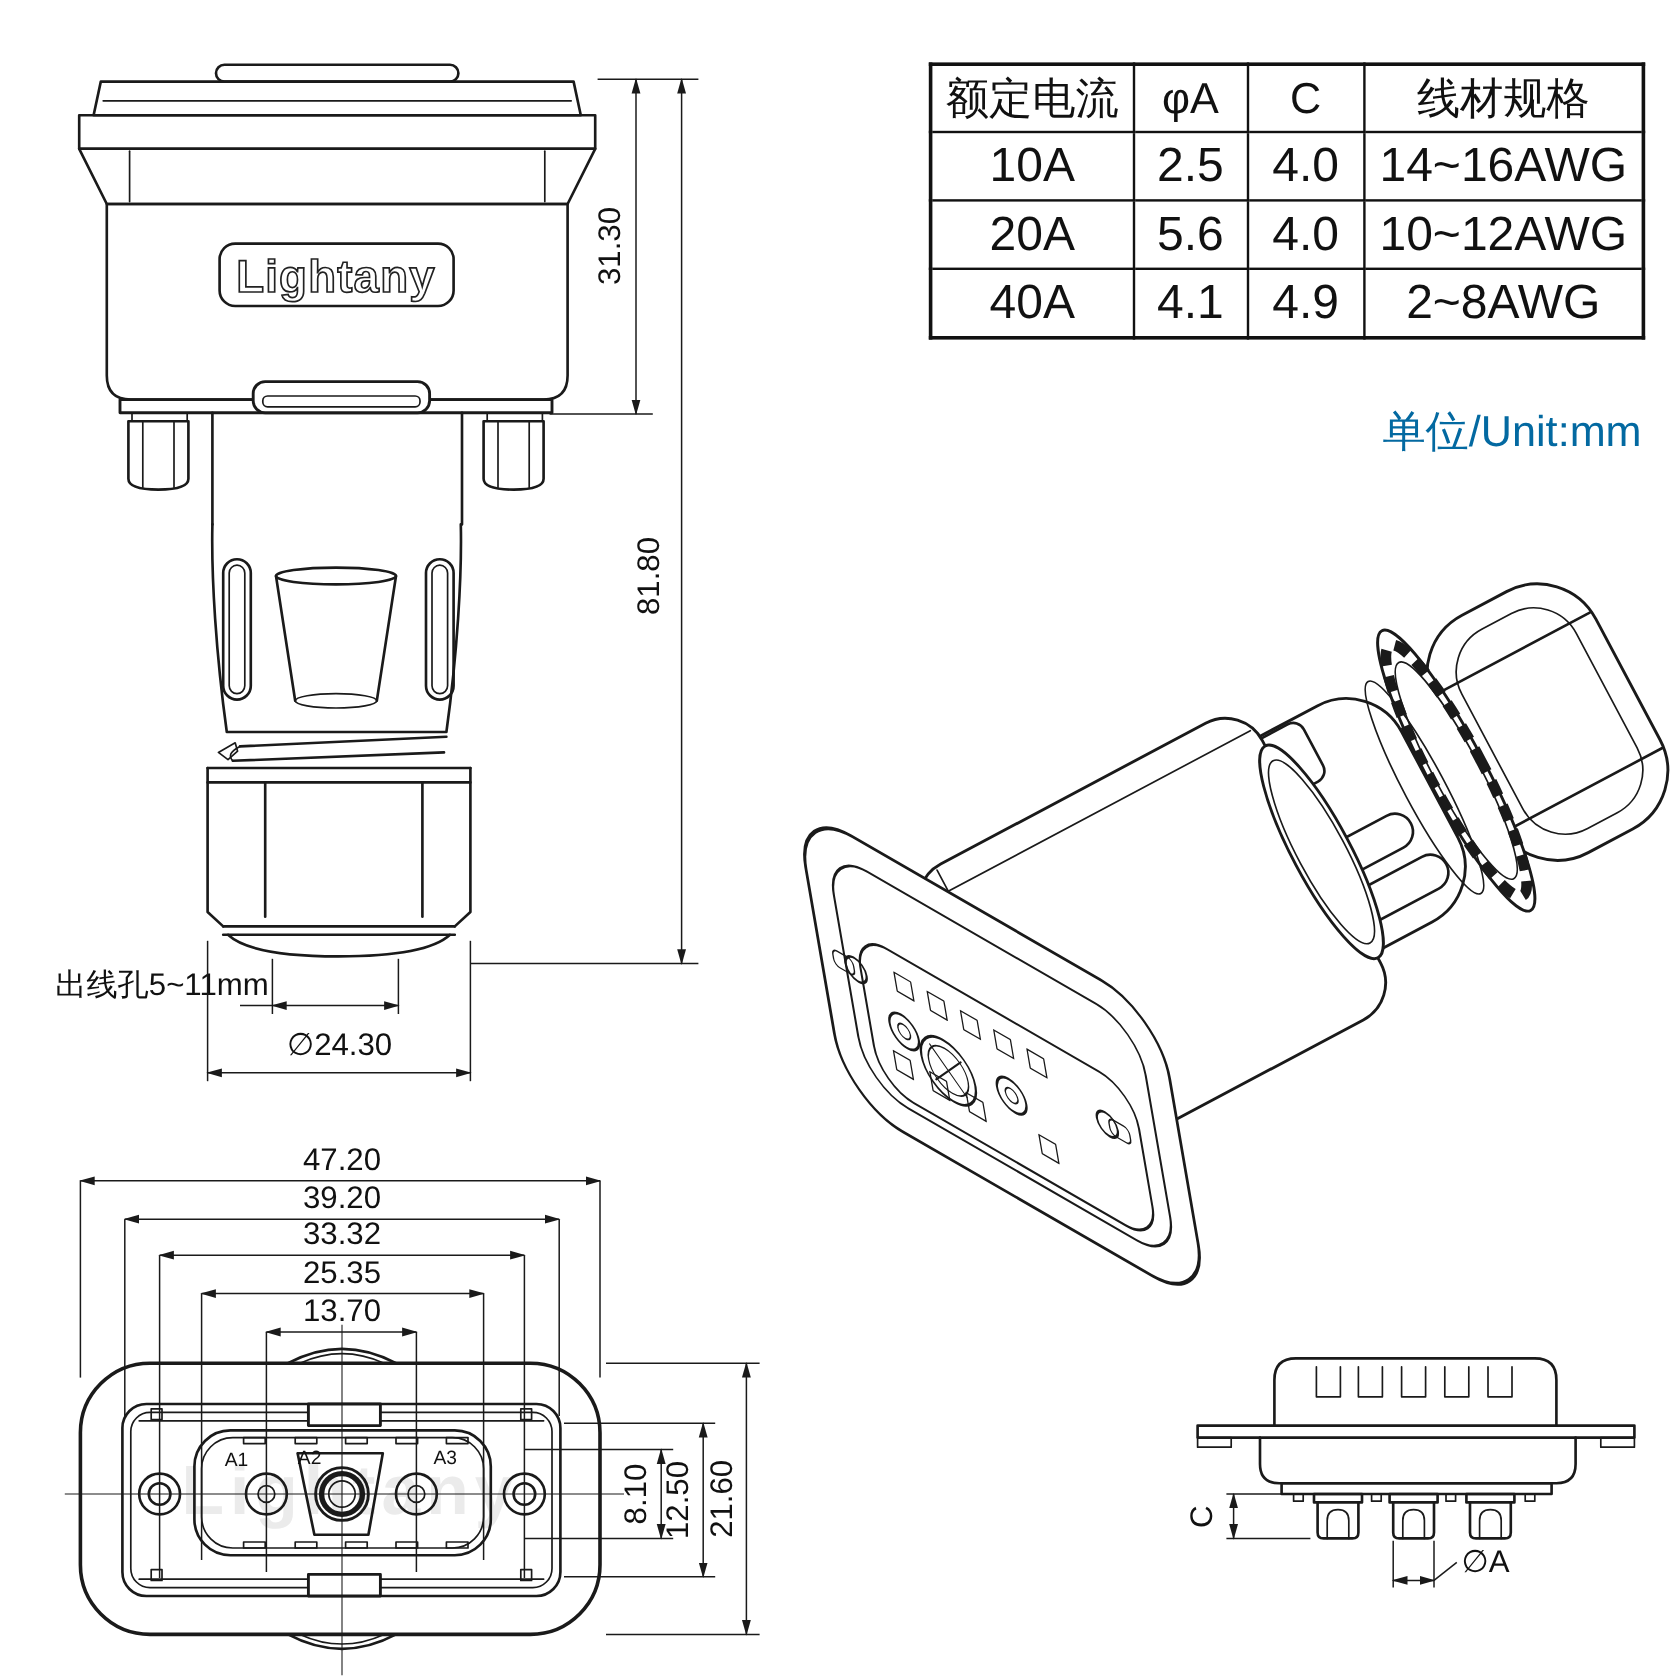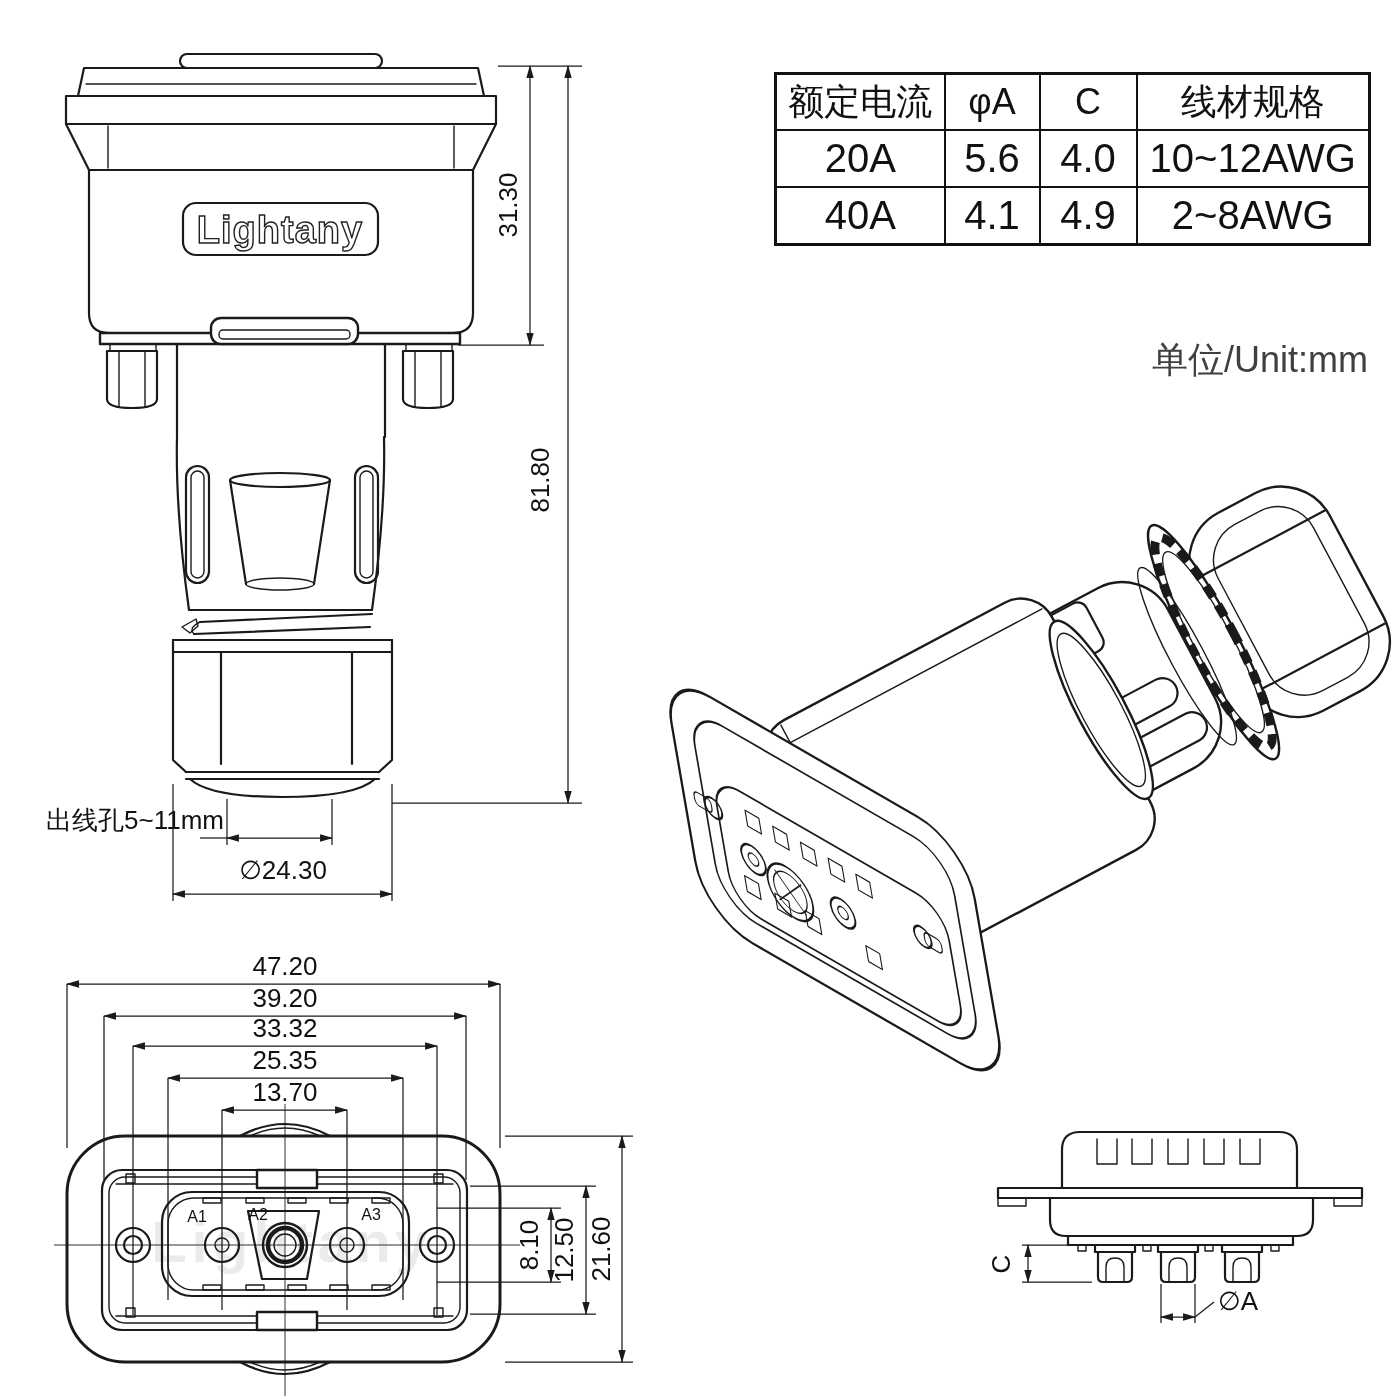--- a/index.html
+++ b/index.html
@@ -12,26 +12,26 @@
   .o1{fill:none;stroke:#1a1a1a;stroke-width:1.4;stroke-linejoin:round;stroke-linecap:round;}
   .of{fill:#fff;stroke:#1a1a1a;stroke-width:2.4;stroke-linejoin:round;}
   .of3{fill:#fff;stroke:#1a1a1a;stroke-width:3;stroke-linejoin:round;}
   .dim{stroke:#1a1a1a;stroke-width:1.25;fill:none;}
   .ctr{stroke:#1a1a1a;stroke-width:0.9;fill:none;}
   .dimtxt{font-size:26px;fill:#111;}
   .smtxt{font-size:16px;fill:#111;}
   .logo-txt{font-size:38px;font-weight:bold;letter-spacing:1px;fill:none;stroke:#222;stroke-width:1.4px;}
   .wm{font-size:58px;font-weight:bold;letter-spacing:5px;fill:#ebebeb;}
   
-  .spec-table{position:absolute;left:774px;top:52px;width:594px;margin-top:20px;}
+  .spec-table{position:absolute;left:774px;top:52px;width:594px;}
   .spec-table table{border-collapse:collapse;width:100%;table-layout:fixed;border:3.4px solid #111;}
   .spec-table th,.spec-table td{border:2.4px solid #111;text-align:center;vertical-align:middle;
        padding:0;height:55px;font-size:40px;font-weight:normal;white-space:nowrap;}
   .spec-table th{font-size:36px;height:54px;}
-  .unit-note{position:absolute;left:774px;top:336px;width:594px;text-align:right;font-size:36px;color:#404040;}
+  .unit-note{position:absolute;left:774px;top:336px;width:594px;text-align:right;font-size:36px;color:#0369a1;}
 </style>
 </head>
 <body>
 
 <div class="sheet">
 
 <svg width="1400" height="1400" viewBox="0 0 1400 1400">
   <defs>
     <marker id="arr" viewBox="0 0 12 8" refX="11" refY="4" markerWidth="13" markerHeight="9" orient="auto-start-reverse" markerUnits="userSpaceOnUse">
       <path d="M0,0.6 L12,4 L0,7.4 Z" fill="#1a1a1a"></path>
@@ -336,20 +336,26 @@
           <col style="width:233px">
     </colgroup>
     <tbody>
       <tr>
         <th>额定电流</th>
         <th>φA</th>
         <th>C</th>
         <th>线材规格</th>
       </tr>
       <tr>
+        <td>10A</td>
+        <td>2.5</td>
+        <td>4.0</td>
+        <td>14~16AWG</td>
+      </tr>
+      <tr>
         <td>20A</td>
         <td>5.6</td>
         <td>4.0</td>
         <td>10~12AWG</td>
       </tr>
       <tr>
         <td>40A</td>
         <td>4.1</td>
         <td>4.9</td>
         <td>2~8AWG</td>

